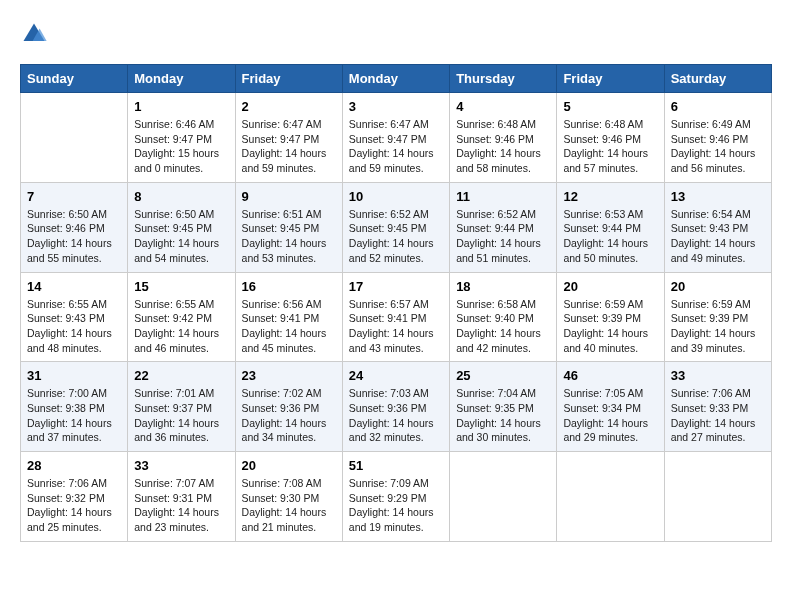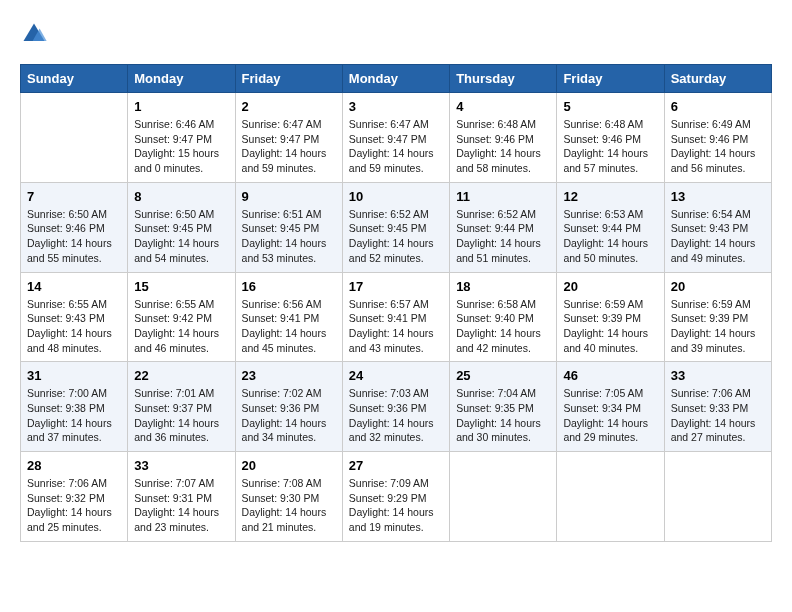--- a/index.html
+++ b/index.html
@@ -253,21 +253,21 @@
         </td>
         <td>
           <span class="day-number">33</span>
           <div class="day-info">Sunrise: 7:07 AM<br>Sunset: 9:31 PM<br>Daylight: 14 hours<br>and 23 minutes.</div>
         </td>
         <td>
           <span class="day-number">20</span>
           <div class="day-info">Sunrise: 7:08 AM<br>Sunset: 9:30 PM<br>Daylight: 14 hours<br>and 21 minutes.</div>
         </td>
         <td>
-          <span class="day-number">27</span>
+          <span class="day-number">51</span>
           <div class="day-info">Sunrise: 7:09 AM<br>Sunset: 9:29 PM<br>Daylight: 14 hours<br>and 19 minutes.</div>
         </td>
         <td class="empty-cell"></td>
         <td class="empty-cell"></td>
         <td class="empty-cell"></td>
       </tr>
     </tbody>
 </table>
 
 </body></html>

